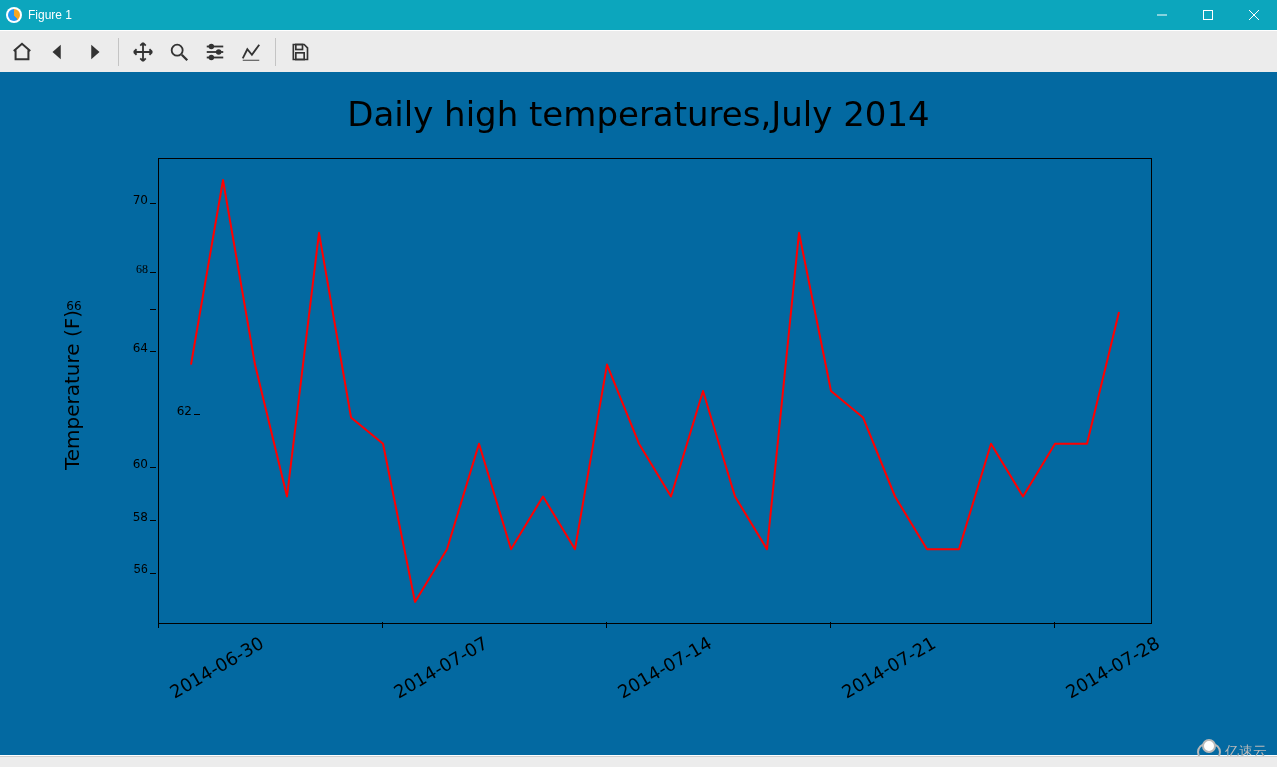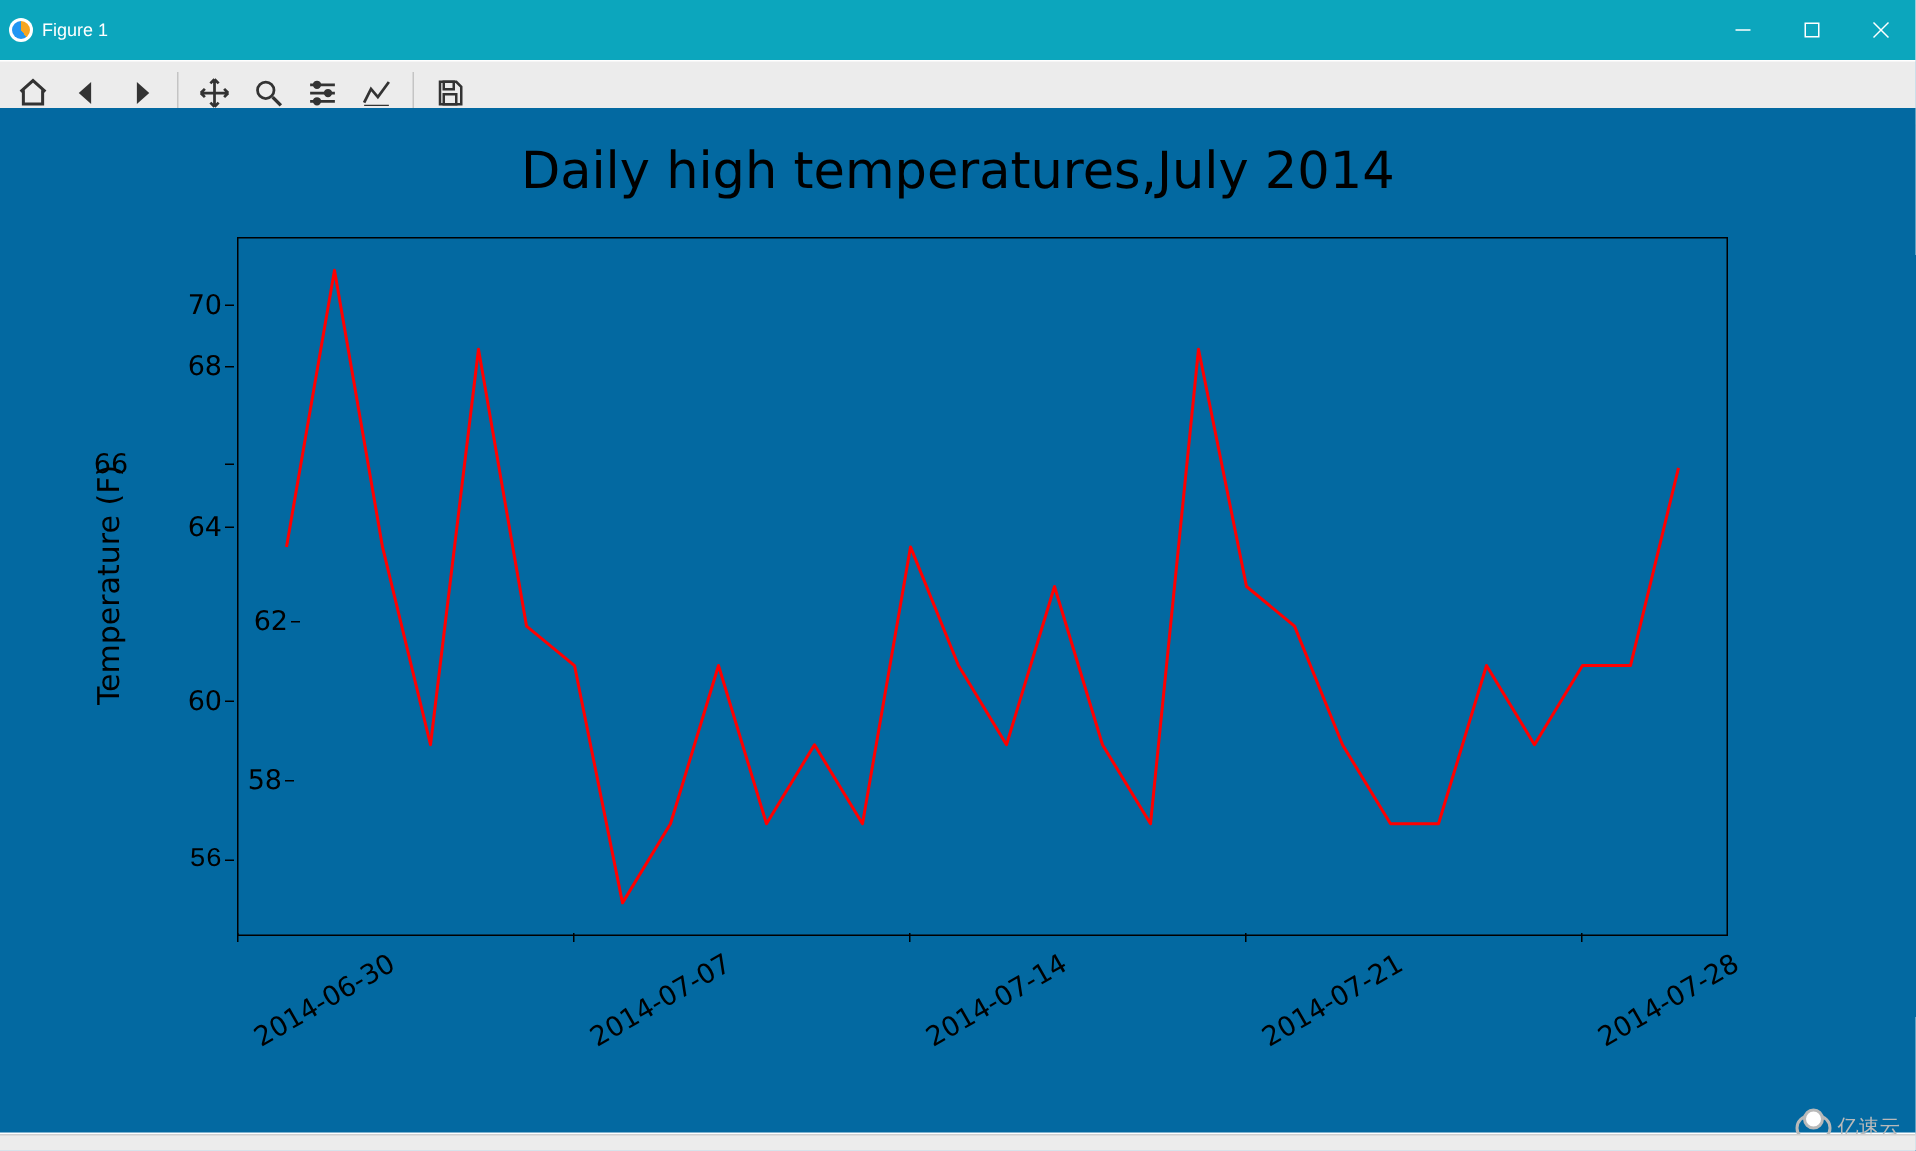--- a/index.html
+++ b/index.html
@@ -1,36 +1,36 @@
 <!DOCTYPE html>
 <html><head>
 <meta charset="utf-8">
 <style>
   html,body{margin:0;padding:0;width:1277px;height:767px;background:#fff;font-family:"Segoe UI",Arial,sans-serif;overflow:hidden;}
   
-  .titlebar{height:40px;background:#0ca6bd;color:#fff;display:flex;align-items:center;font-size:12px;}
+  .titlebar{height:30px;background:#0ca6bd;color:#fff;display:flex;align-items:center;font-size:12px;}
   .titlebar .app-icon{width:16px;height:16px;border-radius:50%;background:#fff;margin:0 6px 0 6px;position:relative;}
   .titlebar .app-icon:after{content:"";position:absolute;inset:2px;border-radius:50%;background:conic-gradient(#f5a623 0 40%,#2196f3 0 100%);}
   .titlebar .title{flex:0 0 auto;}
   .titlebar .spacer{flex:1;}
   .winbtn{width:46px;height:30px;display:flex;align-items:center;justify-content:center;}
   .winbtn svg{stroke:#fff;fill:none;}
   
   .toolbar{height:42px;background:#ececec;border-top:1px solid #fff;border-bottom:1px solid #bcbcbc;display:flex;align-items:center;padding:0 4px;}
   .tgroup{display:flex;align-items:center;height:100%;}
   .tsep{width:1px;height:28px;background:#c4c4c4;margin:0 6px;}
   .tbtn{width:36px;height:36px;display:flex;align-items:center;justify-content:center;border-radius:2px;}
   .tbtn svg{stroke:#333;fill:none;stroke-width:2;}
   
   .canvas{position:absolute;left:0;right:0;top:72px;bottom:12px;background:#0369a1;}
   .plot-title{position:absolute;left:0;right:0;top:22px;text-align:center;font-family:"DejaVu Sans",Arial,sans-serif;font-size:34px;color:#000;}
   .axes-box{position:absolute;left:158px;top:86px;width:992px;height:464px;border:1px solid #000;}
   .ylabel{position:absolute;left:58px;top:86px;height:464px;display:flex;align-items:center;justify-content:center;width:28px;}
   .ylabel span{transform:rotate(-90deg);white-space:nowrap;font-family:"DejaVu Sans",Arial,sans-serif;font-size:20px;}
-  .ytick{position:absolute;left:0;font-family:"DejaVu Sans",Arial,sans-serif;font-size:18px;text-align:right;width:148px;}
+  .ytick{position:absolute;left:0;font-family:"DejaVu Sans",Arial,sans-serif;font-size:12px;text-align:right;width:148px;}
   .ytick .tk{position:absolute;right:-8px;top:10px;width:6px;height:1px;background:#000;}
   .xtick-label{position:absolute;font-family:"DejaVu Sans",Arial,sans-serif;font-size:18px;transform:rotate(-30deg);transform-origin:100% 0;white-space:nowrap;}
   .xtick-mark{position:absolute;width:1px;height:6px;background:#000;}
   svg.chartline{position:absolute;left:0;top:0;}
   
   .status{position:absolute;left:0;right:0;bottom:0;height:10px;background:#ececec;border-top:1px solid #cfcfcf;}
   .watermark{position:absolute;right:10px;bottom:6px;font-size:14px;color:#b9b9b9;font-family:Arial,sans-serif;display:flex;align-items:center;gap:4px;}
   .watermark .cloud{width:20px;height:14px;border:2px solid #b9b9b9;border-radius:10px;position:relative;}
   .watermark .cloud:before{content:"";position:absolute;width:10px;height:10px;border:2px solid #b9b9b9;border-radius:50%;top:-6px;left:3px;background:#fff;}
 </style>
@@ -124,26 +124,26 @@
   <div class="ylabel">
       <span>Temperature (F)</span>
     </div>
   <div class="axes-box">
     <svg class="chartline" id="chart-svg" width="992" height="464">
         <path d="M32.0 205.6 L64.0 21.1 L96.0 205.6 L128.0 337.5 L160.0 73.8 L192.0 258.4 L224.0 284.7 L256.0 442.9 L288.0 390.2 L320.0 284.7 L352.0 390.2 L384.0 337.5 L416.0 390.2 L448.0 205.6 L480.0 284.7 L512.0 337.5 L544.0 232.0 L576.0 337.5 L608.0 390.2 L640.0 73.8 L672.0 232.0 L704.0 258.4 L736.0 337.5 L768.0 390.2 L800.0 390.2 L832.0 284.7 L864.0 337.5 L896.0 284.7 L928.0 284.7 L960.0 152.9" stroke="#ff0000" stroke-width="2" fill="none" stroke-linejoin="round"></path>
       </svg>
   </div>
   <div id="yticks-holder">
       <div class="ytick" style="top: 490.545px; font-family: Liberation Mono, monospace;">56<span class="tk"></span></div>
-      <div class="ytick" style="top: 437.818px; padding-left: 40px;">58<span class="tk"></span></div>
+      <div class="ytick" style="top: 437.818px;">58<span class="tk"></span></div>
       <div class="ytick" style="top: 385.091px;">60<span class="tk"></span></div>
       <div class="ytick" style="top: 332.364px; padding-left: 44px;">62<span class="tk"></span></div>
       <div class="ytick" style="top: 269px;">64<span class="tk"></span></div>
       <div class="ytick" style="top: 226.909px; text-align: center;">66<span class="tk"></span></div>
-      <div class="ytick" style="top: 162px;">68<span class="tk"></span></div>
+      <div class="ytick" style="top: 190px; font-family: Liberation Serif, serif;">68<span class="tk"></span></div>
       <div class="ytick" style="top: 121.455px;">70<span class="tk"></span></div>
     </div>
   <div id="xticks-holder">
       <div class="xtick-mark" style="left: 158px; top: 550px;"></div>
       <div class="xtick-label" style="left: 152px; top: 560px;">2014-06-30</div>
       <div class="xtick-mark" style="left: 382px; top: 550px;"></div>
       <div class="xtick-label" style="left: 376px; top: 560px;">2014-07-07</div>
       <div class="xtick-mark" style="left: 606px; top: 550px;"></div>
       <div class="xtick-label" style="left: 600px; top: 560px;">2014-07-14</div>
       <div class="xtick-mark" style="left: 830px; top: 550px;"></div>

